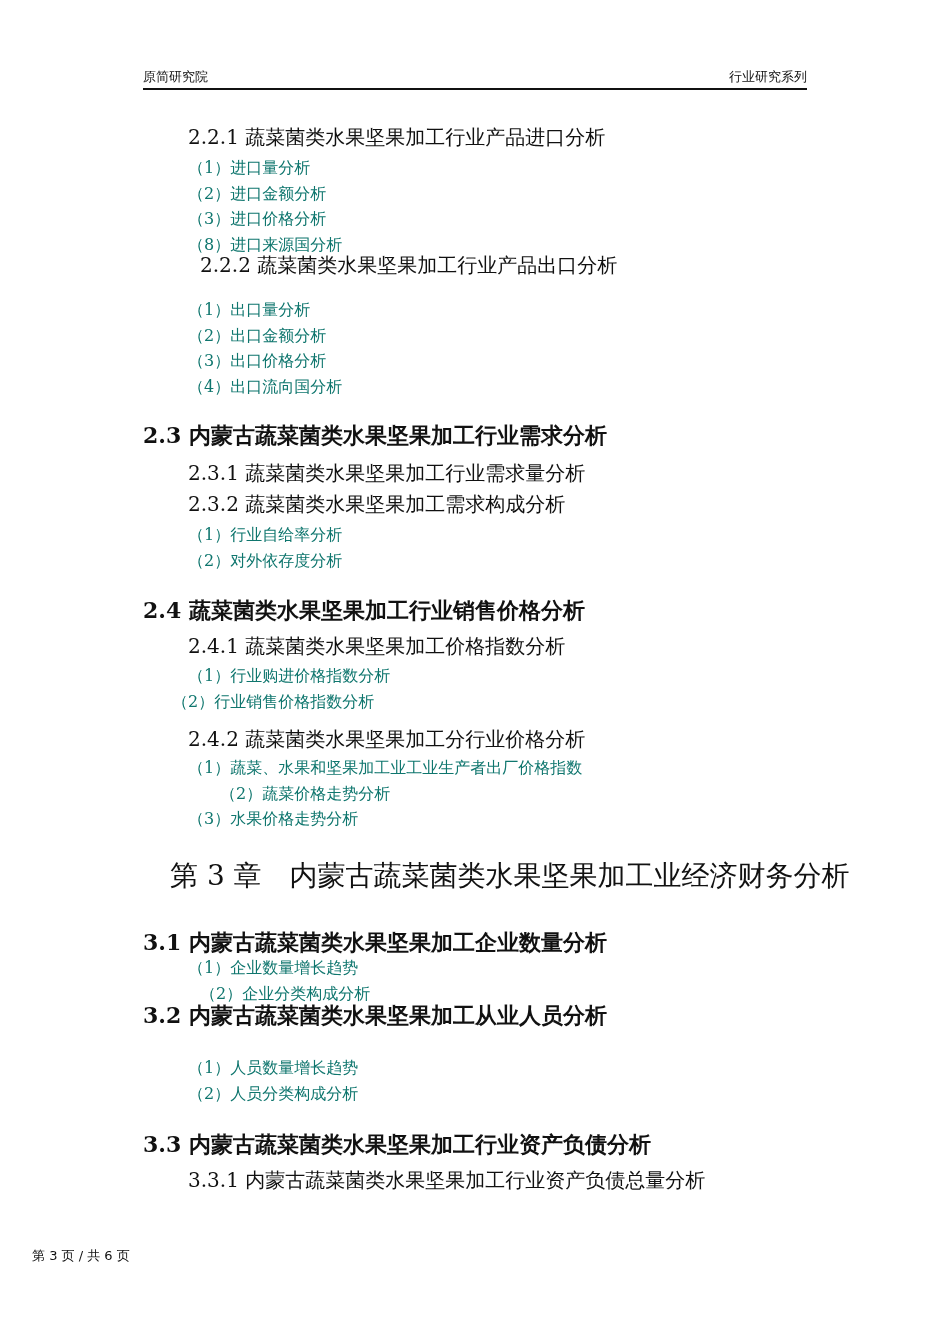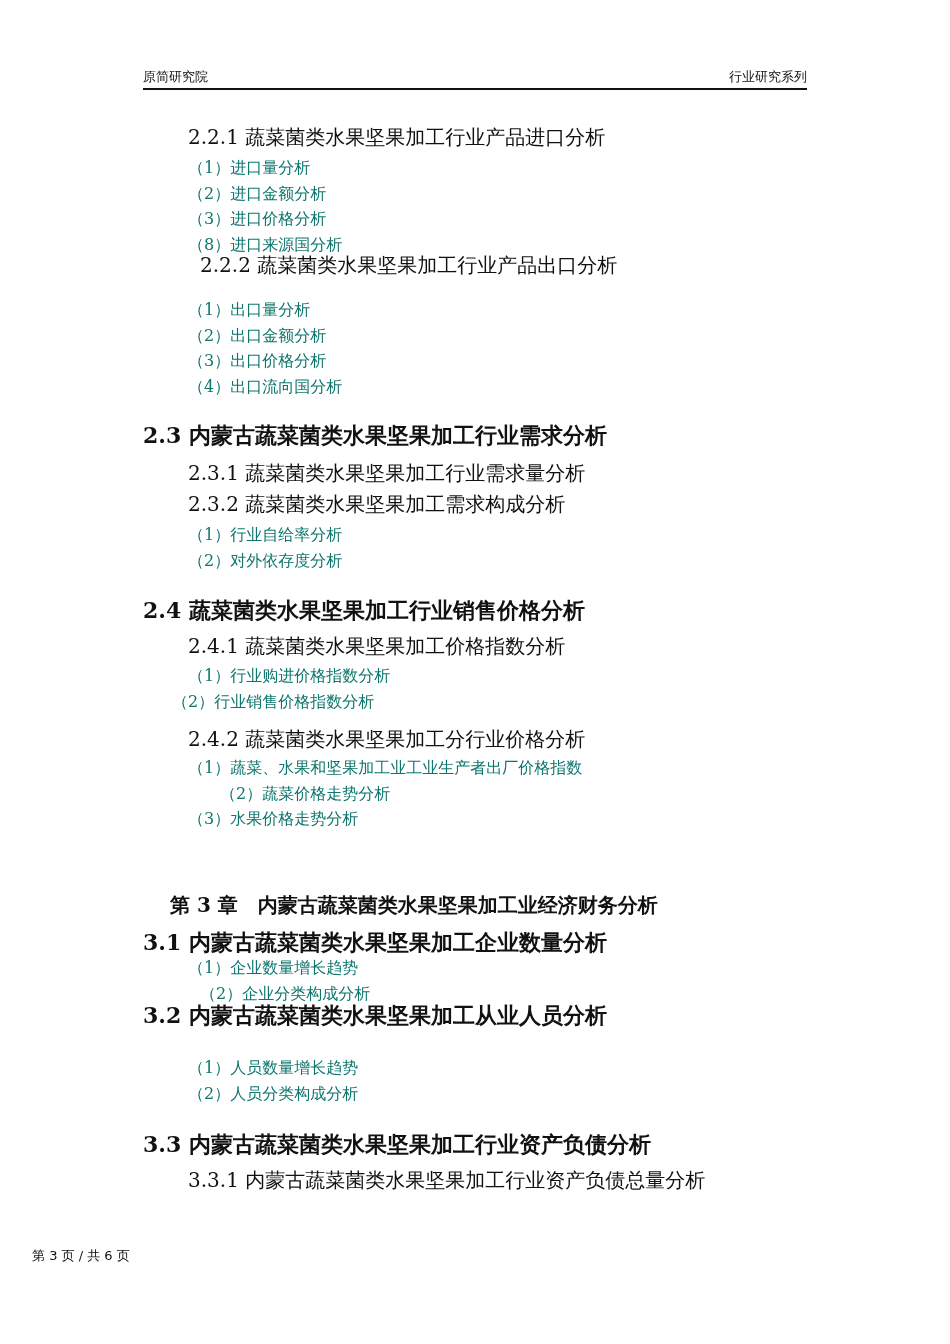--- a/index.html
+++ b/index.html
@@ -7,21 +7,21 @@
          font-family: "DejaVu Serif", "Liberation Serif", serif; color: #111; }
   .page-header { position: absolute; left: 143px; right: 143px; top: 66px; height: 22px;
                  font-family: "DejaVu Sans", "Liberation Sans", sans-serif; font-size: 13px; }
   .page-header .left { position: absolute; left: 0; top: 2px; }
   .page-header .right { position: absolute; right: 0; top: 2px; }
   .header-rule { position: absolute; left: 143px; right: 143px; top: 88px; height: 0;
                  border-top: 2px solid #111; }
   .line { position: absolute; white-space: nowrap; }
   .h3 { font-size: 20px; font-weight: normal; }
   .h2 { font-size: 22px; font-weight: bold; margin-top: 8px; }
-  .h1 { font-size: 20px; font-weight: bold; margin-top: 35px; }
+  .h1 { font-size: 28px; font-weight: normal; }
   .item { font-size: 16px; color: #0f766e; }
   .footer { position: absolute; left: 0; right: 0; top: 1247px; text-align: left;
             font-family: "DejaVu Sans", "Liberation Sans", sans-serif; font-size: 13px; margin-left: 32px; }
 </style>
 </head>
 <body>
 
 <div class="page-header">
   <span class="left">原简研究院</span>
   <span class="right">行业研究系列</span>

